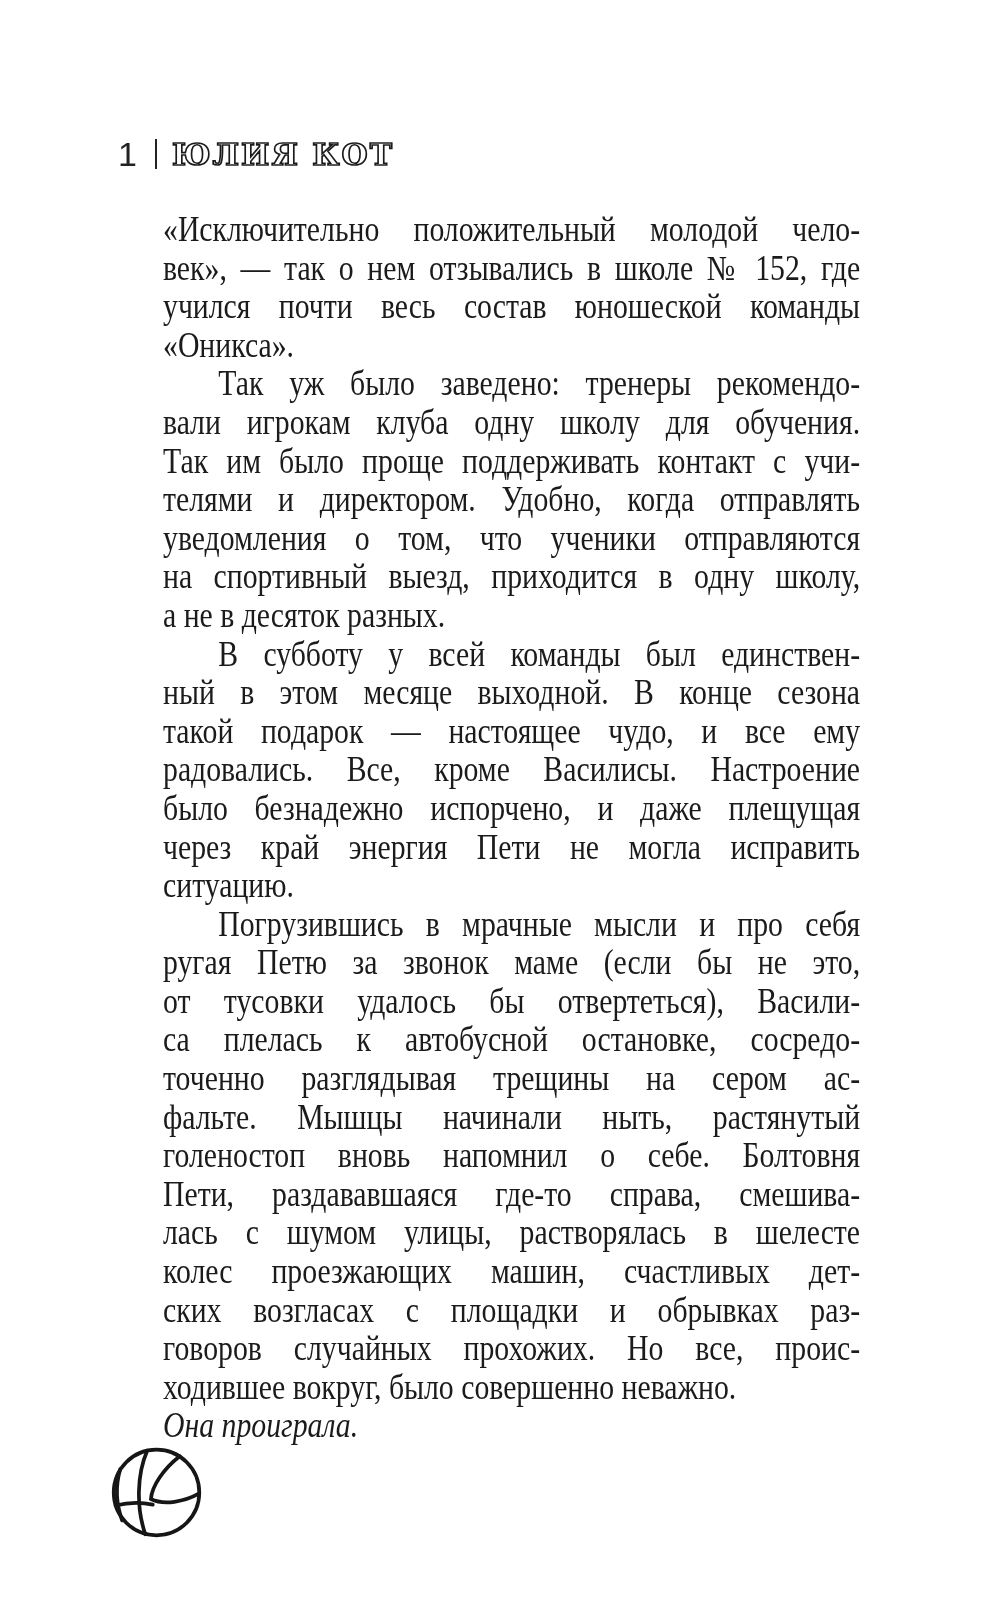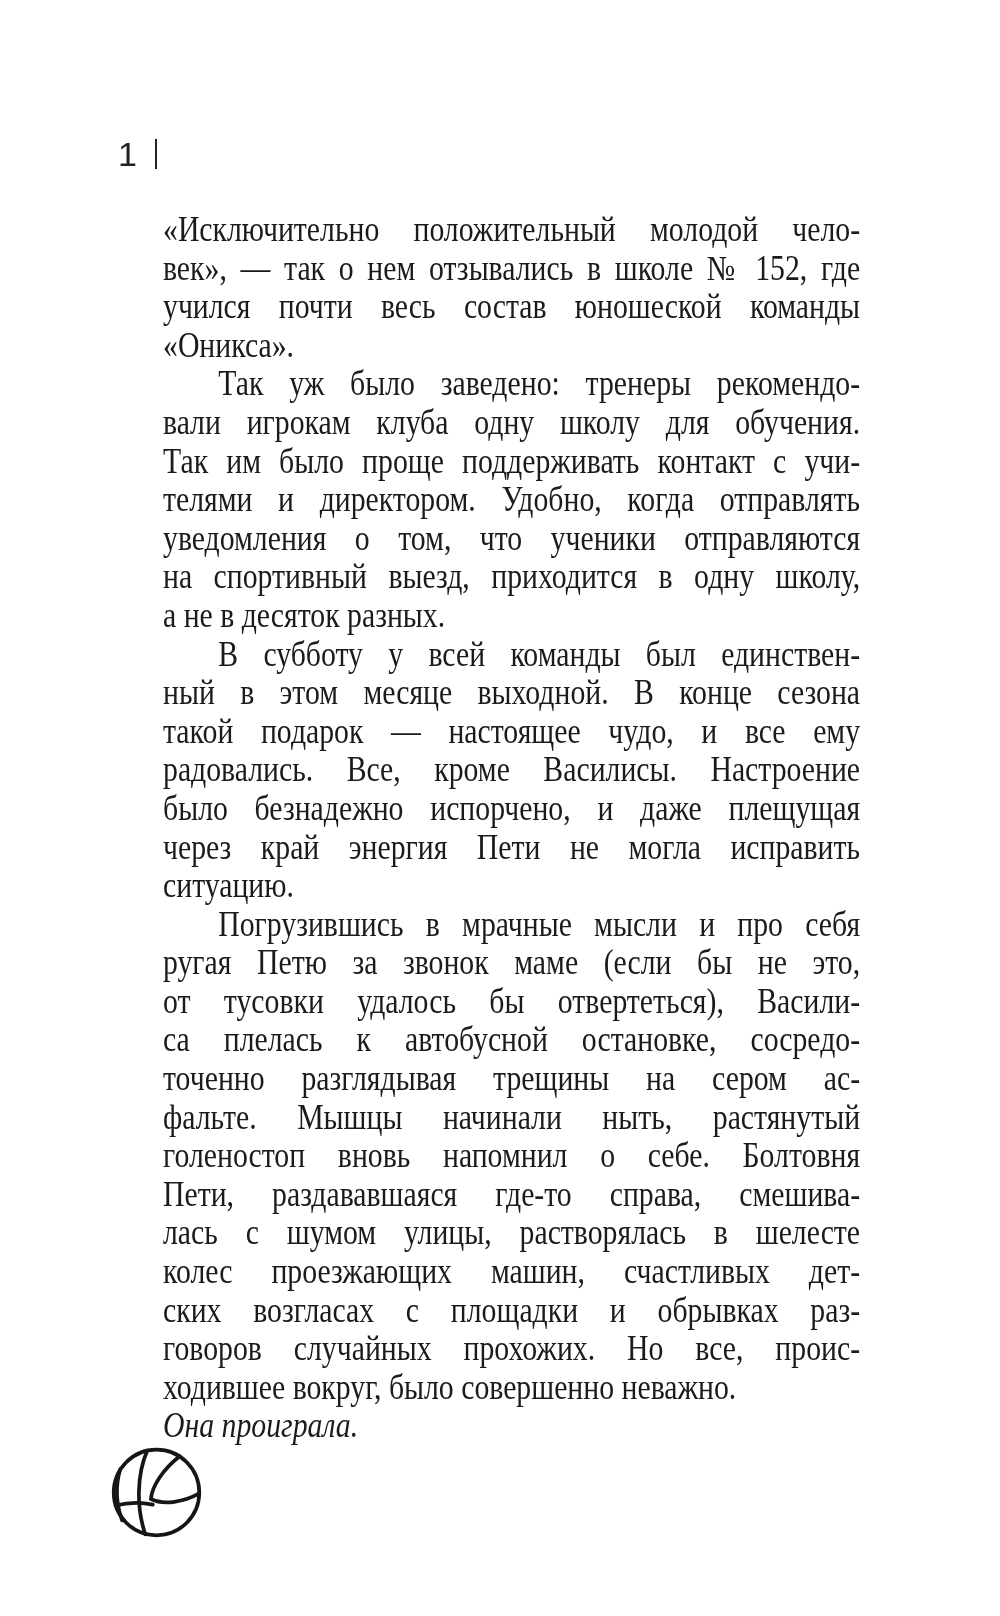--- a/index.html
+++ b/index.html
@@ -83,20 +83,21 @@
     height: 93px;
   }
   .footer-art svg { display: block; width: 100%; height: 100%; }
 </style>
 </head>
 <body>
 
 <div class="page-header">
   <span class="page-num">1</span>
   <span class="header-sep"></span>
+  <span class="author-name">ЮЛИЯ КОТ</span>
 </div>
 
 <div class="text-block">
     <div class="line">«Исключительно положительный молодой чело-</div>
     <div class="line">век», — так о нем отзывались в школе № 152, где</div>
     <div class="line">учился почти весь состав юношеской команды</div>
     <div class="line para-last">«Оникса».</div>
     <div class="line indent">Так уж было заведено: тренеры рекомендо-</div>
     <div class="line">вали игрокам клуба одну школу для обучения.</div>
     <div class="line">Так им было проще поддерживать контакт с учи-</div>

